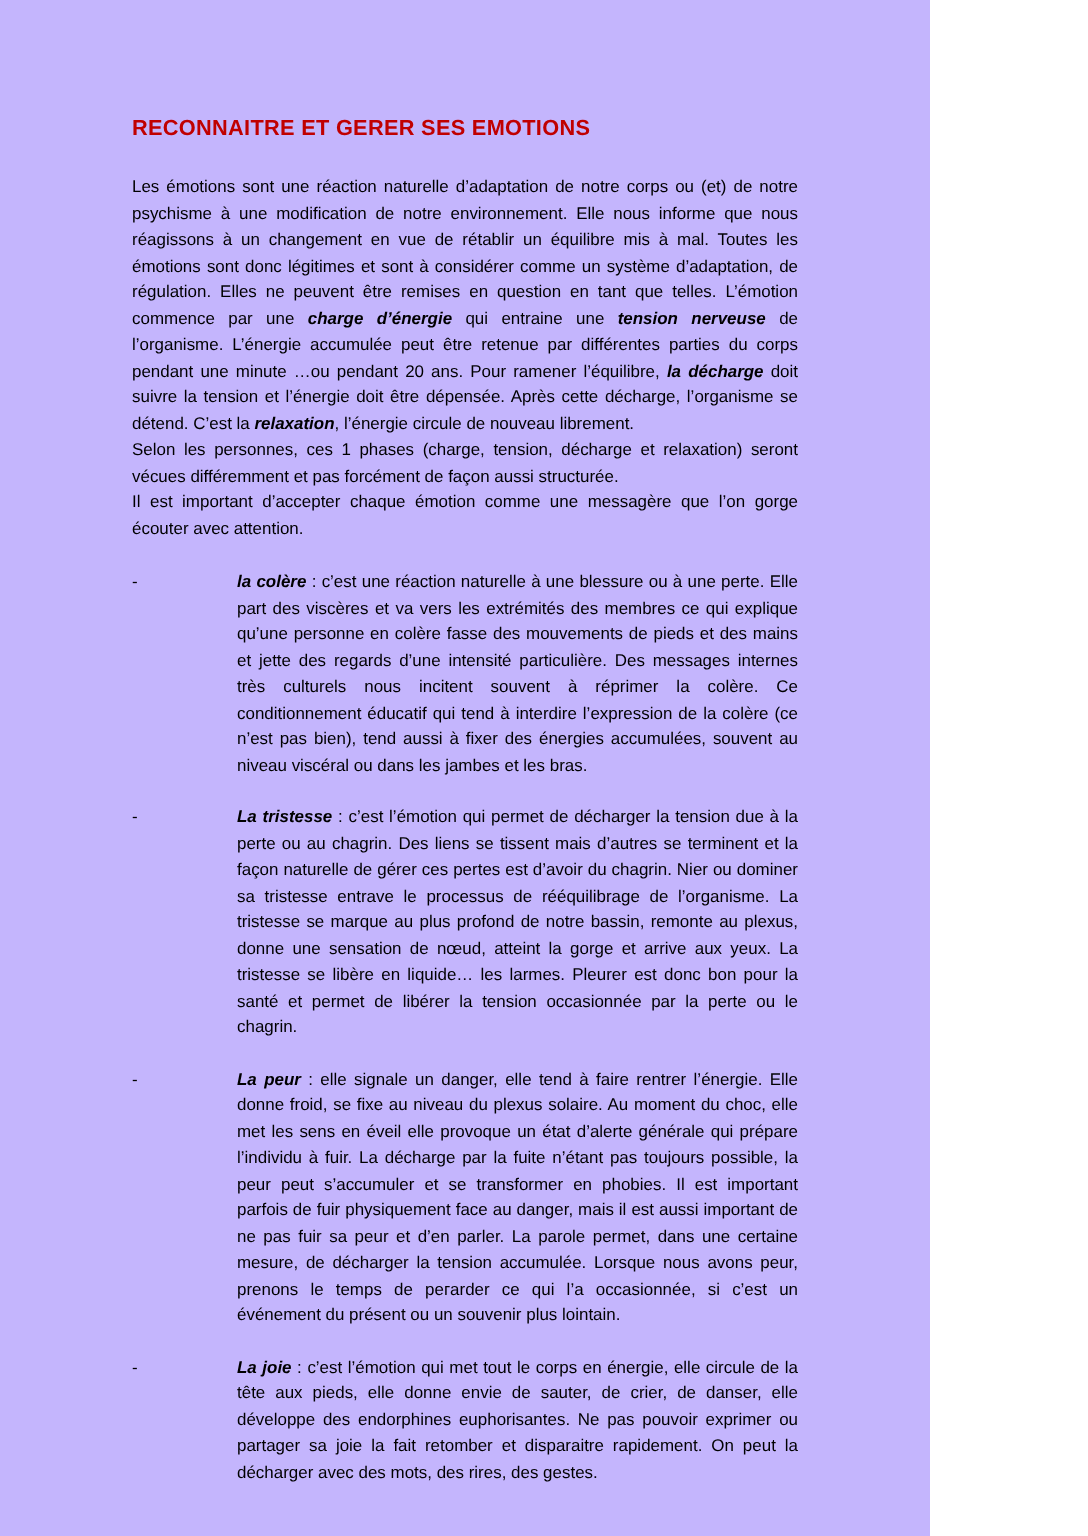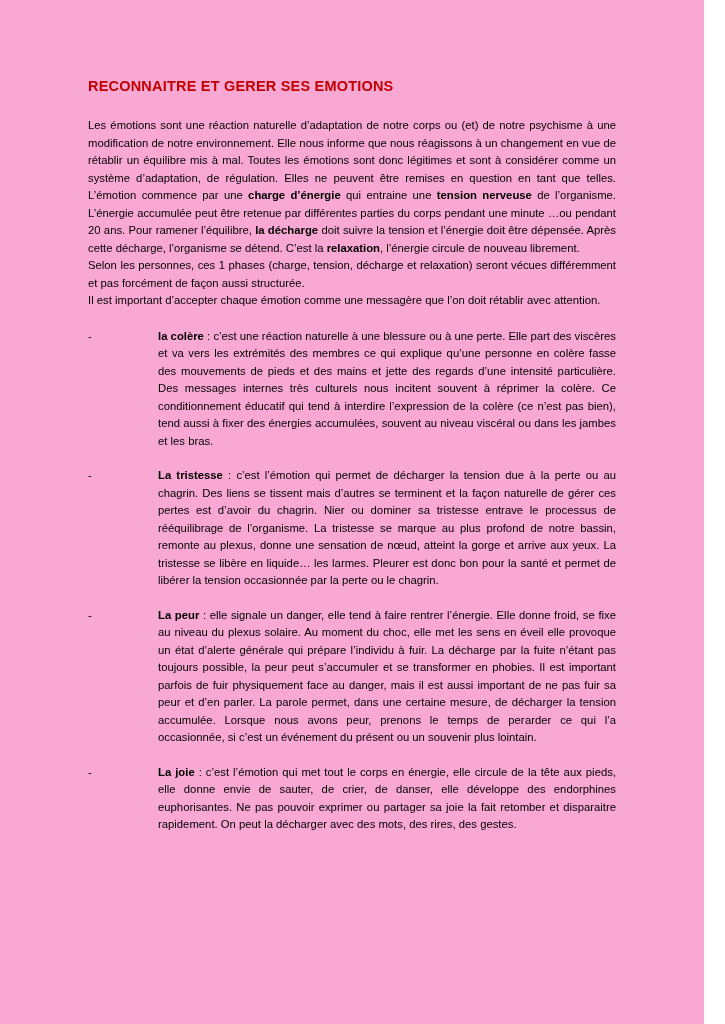--- a/index.html
+++ b/index.html
@@ -9,25 +9,25 @@
   }
   body {
     width: 725px;
     height: 1024px;
     font-family: "Liberation Sans", sans-serif;
     color: #000000;
     overflow: hidden;
   }
   .page {
     position: relative;
-    width: 704px;
+    width: 620px;
     height: 1024px;
     box-sizing: border-box;
     padding: 78px 88px 0 88px;
-    background: #f9a8d4;
+    background: #c4b5fd;
   }
   .doc-title {
     color: #c00000;
     font-size: 14.5px;
     font-weight: bold;
     letter-spacing: 0.2px;
     margin: 0 0 22px 0;
     line-height: 1.2;
   }
   .body-text {
@@ -58,35 +58,36 @@
   }
   .emotion-text {
     flex: 1 1 auto;
     font-size: 11.3px;
     line-height: 1.55;
     text-align: justify;
     margin-left: 28px;
   }
   .bold {
     font-weight: bold;
+    font-style: italic;
   }
 </style>
 </head>
 <body>
 
 <div class="page">
 
   <h1 class="doc-title">RECONNAITRE ET GERER SES EMOTIONS</h1>
 
   <div class="body-text">
     <p>
       <span>Les émotions sont une réaction naturelle d’adaptation de notre corps ou (et) de notre psychisme à une modification de notre environnement. Elle nous informe que nous réagissons à un changement en vue de rétablir un équilibre mis à mal. Toutes les émotions sont donc légitimes et sont à considérer comme un système d’adaptation, de régulation. Elles ne peuvent être remises en question en tant que telles. L’émotion commence par une </span><span class="bold">charge d’énergie</span><span> qui entraine une </span><span class="bold">tension nerveuse</span><span> de l’organisme. L’énergie accumulée peut être retenue par différentes parties du corps pendant une minute …ou pendant 20 ans. Pour ramener l’équilibre, </span><span class="bold">la décharge</span><span> doit suivre la tension et l’énergie doit être dépensée. Après cette décharge, l’organisme se détend. C’est la </span><span class="bold">relaxation</span><span>, l’énergie circule de nouveau librement.</span>
     </p>
     <p>Selon les personnes, ces 1 phases (charge, tension, décharge et relaxation) seront vécues différemment et pas forcément de façon aussi structurée.</p>
-    <p>Il est important d’accepter chaque émotion comme une messagère que l’on doit rétablir avec attention.</p>
+    <p>Il est important d’accepter chaque émotion comme une messagère que l’on gorge écouter avec attention.</p>
   </div>
 
   <ul class="emotions-list">
     <li class="emotion-item">
       <span class="bullet-dash">-</span>
       <span class="emotion-text"><span class="bold">la colère</span><span> : </span><span>c’est une réaction naturelle à une blessure ou à une perte. Elle part des viscères et va vers les extrémités des membres ce qui explique qu’une personne en colère fasse des mouvements de pieds et des mains et jette des regards d’une intensité particulière. Des messages internes très culturels nous incitent souvent à réprimer la colère. Ce conditionnement éducatif qui tend à interdire l’expression de la colère (ce n’est pas bien), tend aussi à fixer des énergies accumulées, souvent au niveau viscéral ou dans les jambes et les bras.</span></span>
     </li>
     <li class="emotion-item">
       <span class="bullet-dash">-</span>
       <span class="emotion-text"><span class="bold">La tristesse</span><span> : </span><span>c’est l’émotion qui permet de décharger la tension due à la perte ou au chagrin. Des liens se tissent mais d’autres se terminent et la façon naturelle de gérer ces pertes est d’avoir du chagrin. Nier ou dominer sa tristesse entrave le processus de rééquilibrage de l’organisme.  La tristesse se marque au plus profond de notre bassin, remonte au plexus, donne une sensation de nœud, atteint la gorge et arrive aux yeux. La tristesse se libère en liquide… les larmes. Pleurer est donc bon pour la santé et permet de libérer la tension occasionnée par la perte ou le chagrin.</span></span>

